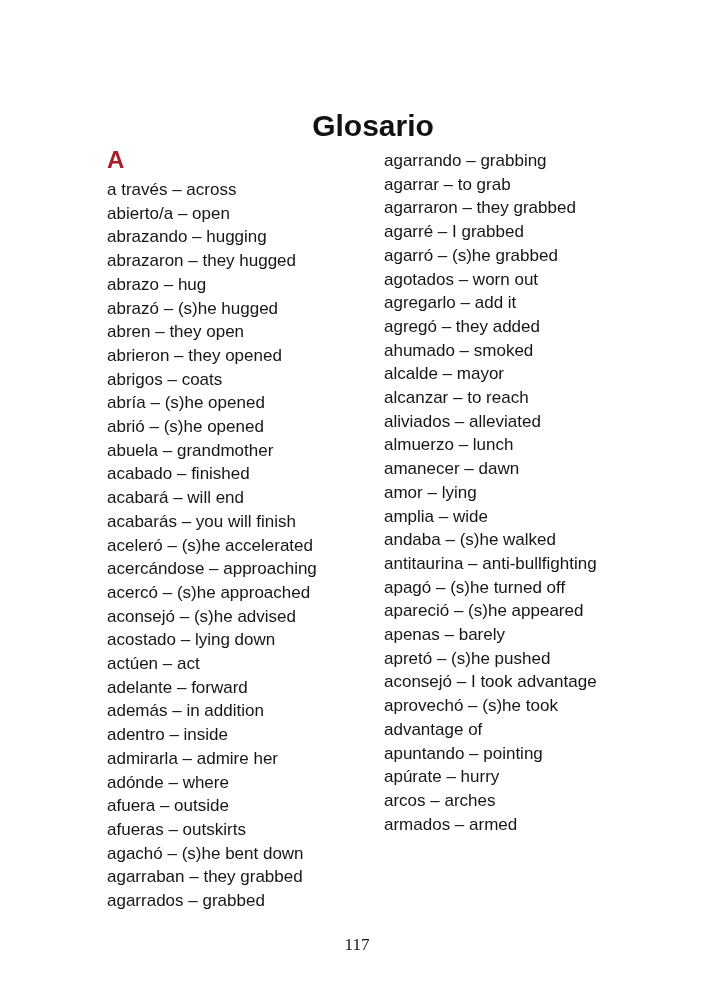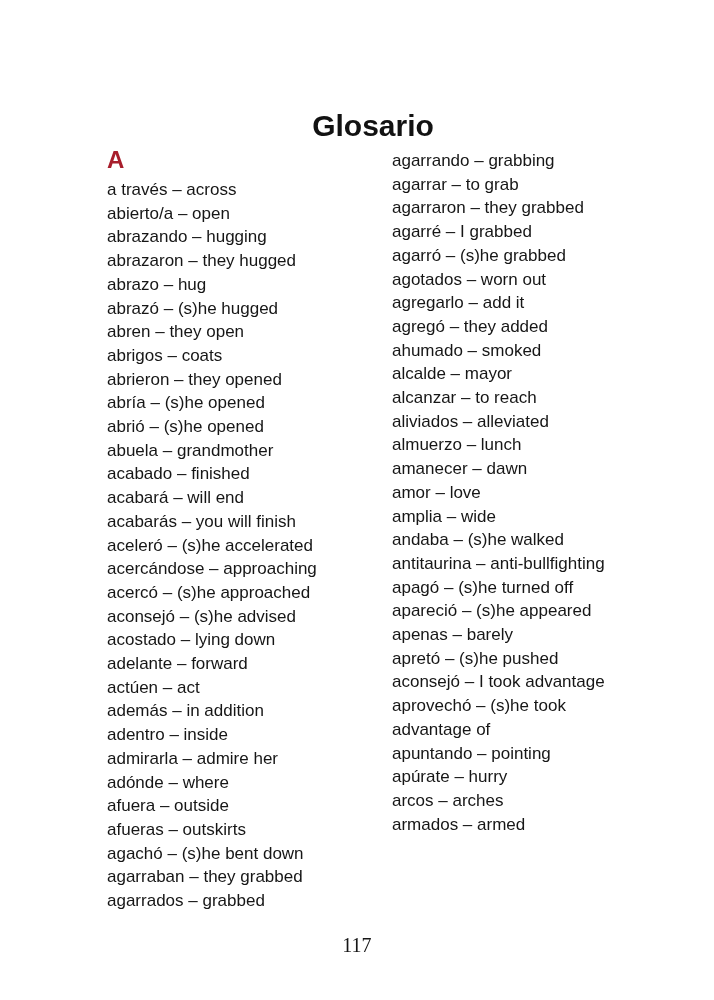--- a/index.html
+++ b/index.html
@@ -30,21 +30,21 @@
   }
   .col {
     position: absolute;
   }
   .col-left {
     left: 107px;
     top: 144px;
     width: 280px;
   }
   .col-right {
-    left: 392px;
+    left: 384px;
     top: 149px;
     width: 290px;
   }
   .section-letter {
     font-size: 24px;
     line-height: 32px;
     font-weight: bold;
     color: #A81E2C;
     margin-bottom: 2px;
   }
@@ -54,21 +54,21 @@
     white-space: nowrap;
     color: #161616;
   }
   .page-number {
     position: absolute;
     top: 934px;
     left: 0;
     width: 714px;
     text-align: center;
     font-family: "Liberation Serif", serif;
-    font-size: 20px;
+    font-size: 17px;
     line-height: 22px;
     color: #161616;
   }
 </style>
 </head>
 <body>
 
 <div class="page">
 
   <h1 class="title">Glosario</h1>
@@ -76,35 +76,35 @@
   <div class="col col-left">
     <div class="section-letter">A</div>
     <div>
         <div class="entry-line">a través – across</div>
         <div class="entry-line">abierto/a – open</div>
         <div class="entry-line">abrazando – hugging</div>
         <div class="entry-line">abrazaron – they hugged</div>
         <div class="entry-line">abrazo – hug</div>
         <div class="entry-line">abrazó – (s)he hugged</div>
         <div class="entry-line">abren – they open</div>
+        <div class="entry-line">abrieron – they opened</div>
         <div class="entry-line">abrigos – coats</div>
-        <div class="entry-line">abrieron – they opened</div>
         <div class="entry-line">abría – (s)he opened</div>
         <div class="entry-line">abrió – (s)he opened</div>
         <div class="entry-line">abuela – grandmother</div>
         <div class="entry-line">acabado – finished</div>
         <div class="entry-line">acabará – will end</div>
         <div class="entry-line">acabarás – you will finish</div>
         <div class="entry-line">aceleró – (s)he accelerated</div>
         <div class="entry-line">acercándose – approaching</div>
         <div class="entry-line">acercó – (s)he approached</div>
         <div class="entry-line">aconsejó – (s)he advised</div>
         <div class="entry-line">acostado – lying down</div>
+        <div class="entry-line">actúen – act</div>
         <div class="entry-line">adelante – forward</div>
-        <div class="entry-line">actúen – act</div>
         <div class="entry-line">además – in addition</div>
         <div class="entry-line">adentro – inside</div>
         <div class="entry-line">admirarla – admire her</div>
         <div class="entry-line">adónde – where</div>
         <div class="entry-line">afuera – outside</div>
         <div class="entry-line">afueras – outskirts</div>
         <div class="entry-line">agachó – (s)he bent down</div>
         <div class="entry-line">agarraban – they grabbed</div>
         <div class="entry-line">agarrados – grabbed</div>
       </div>
@@ -119,21 +119,21 @@
         <div class="entry-line">agarró – (s)he grabbed</div>
         <div class="entry-line">agotados – worn out</div>
         <div class="entry-line">agregarlo – add it</div>
         <div class="entry-line">agregó – they added</div>
         <div class="entry-line">ahumado – smoked</div>
         <div class="entry-line">alcalde – mayor</div>
         <div class="entry-line">alcanzar – to reach</div>
         <div class="entry-line">aliviados – alleviated</div>
         <div class="entry-line">almuerzo – lunch</div>
         <div class="entry-line">amanecer – dawn</div>
-        <div class="entry-line">amor – love</div>
+        <div class="entry-line">amor – lying</div>
         <div class="entry-line">amplia – wide</div>
         <div class="entry-line">andaba – (s)he walked</div>
         <div class="entry-line">antitaurina – anti-bullfighting</div>
         <div class="entry-line">apagó – (s)he turned off</div>
         <div class="entry-line">apareció – (s)he appeared</div>
         <div class="entry-line">apenas – barely</div>
         <div class="entry-line">apretó – (s)he pushed</div>
         <div class="entry-line">aconsejó – I took advantage</div>
         <div class="entry-line">aprovechó – (s)he took</div>
         <div class="entry-line">advantage of</div>

